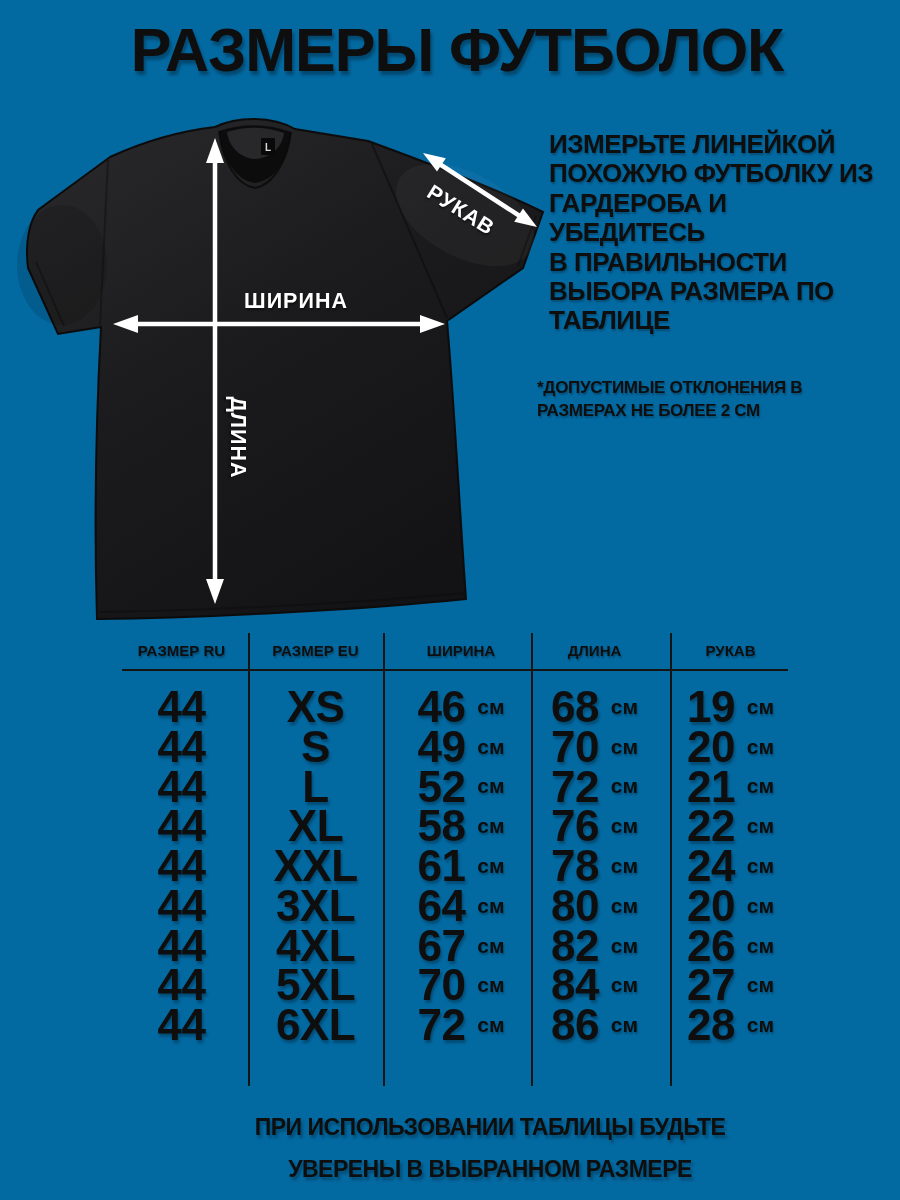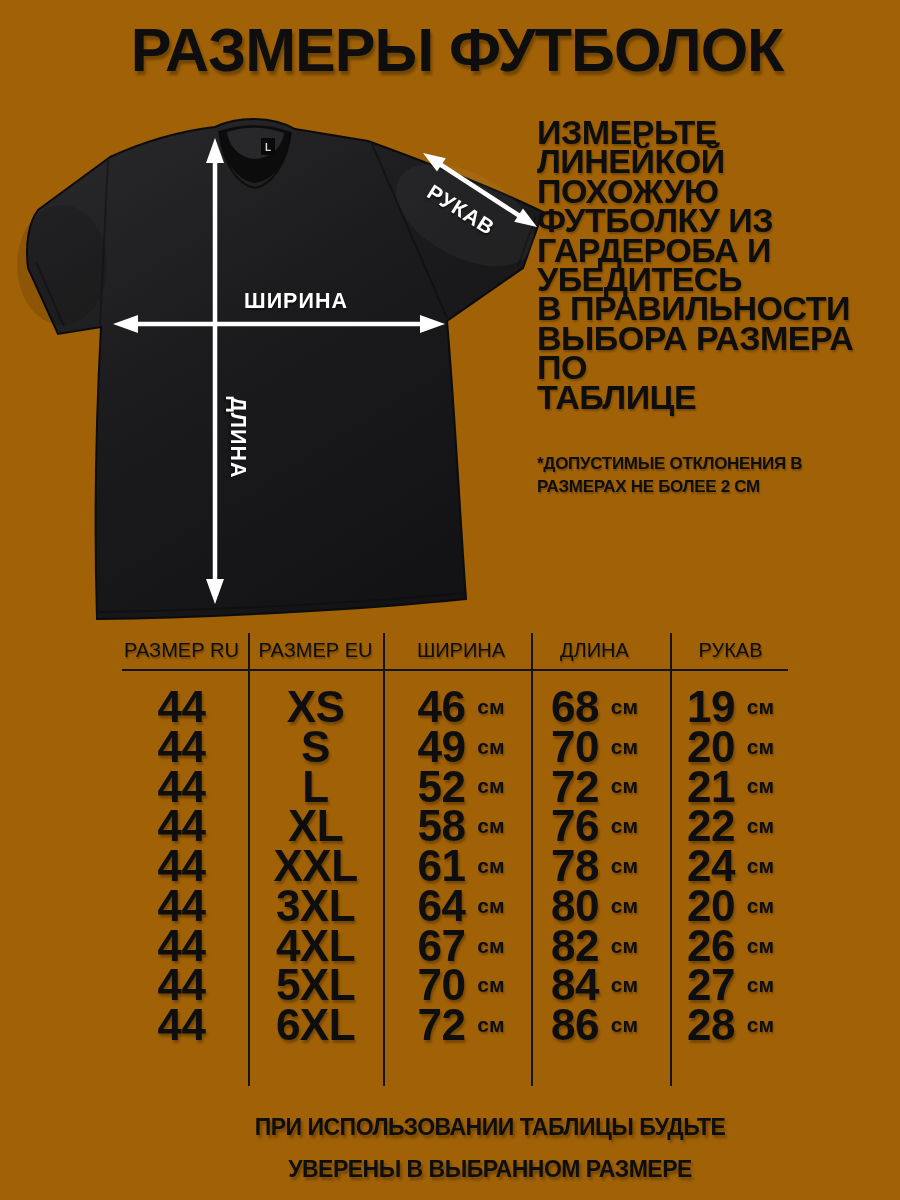--- a/index.html
+++ b/index.html
@@ -1,17 +1,17 @@
 <!DOCTYPE html>
 <html><head>
 <meta charset="utf-8">
 <style>
   html,body { margin:0; padding:0; }
   body { background:#ffffff; font-family:"Liberation Sans","DejaVu Sans",sans-serif; color:#0e0e0e; }
-  #page { position:relative; width:900px; height:1200px; background:#a16207; overflow:hidden; }
+  #page { position:relative; width:900px; height:1200px; background:#0369a1; overflow:hidden; }
 
   .title {
     position:absolute; top:10px; left:0; width:900px; height:80px;
     line-height:80px; text-align:center; padding-left:14px; box-sizing:border-box;
     font-size:61px; font-weight:bold; letter-spacing:-1px;
     text-shadow:2px 4px 3px rgba(0,0,0,.3);
     white-space:nowrap;
   }
 
   
@@ -22,22 +22,22 @@
     text-shadow:1px 2px 2px rgba(0,0,0,.45);
   }
   .lbl-width  { left:216px; top:288px; width:160px; line-height:27px; font-size:21.5px; letter-spacing:1px; }
   .lbl-length { left:157px; top:424px; width:160px; line-height:27px; font-size:21.5px; letter-spacing:1px; transform:rotate(90deg); }
   .lbl-sleeve { left:391px; top:197px; width:140px; line-height:26px; font-size:21px;  letter-spacing:1px; transform:rotate(32deg); }
 
   
   .info { position:absolute; left:537px; top:118px; width:348px; }
   .ml { white-space:pre-line; }
   .info-measure, .info-warning {
-    font-size:34px; line-height:29.4px; font-weight:bold; letter-spacing:-0.5px;
-    text-shadow:1px 2px 2px rgba(0,0,0,.25); margin:0;
+    font-size:26px; line-height:29.4px; font-weight:bold; letter-spacing:-0.5px;
+    text-shadow:1px 2px 2px rgba(0,0,0,.25); margin:12px;
   }
   .info-warning { margin-top:38px; }
   .info-note {
     font-size:17px; line-height:23px; font-weight:bold; letter-spacing:-0.3px;
     text-shadow:1px 2px 1.5px rgba(0,0,0,.25); margin:40px 0 0 0;
   }
 
   
   .hline { position:absolute; left:122px; top:669px; width:666px; height:2px; background:#141414; }
   .vline { position:absolute; top:633px; height:453px; width:2px; background:#141414; }
@@ -47,21 +47,21 @@
   .tbody { position:absolute; top:687px; left:0; width:900px; }
   .trow  { position:relative; height:39.8px; }
 
   .cell { position:absolute; top:0; height:100%; display:flex; align-items:center; justify-content:center; box-sizing:border-box; }
   .c1 { left:122px; width:127px; padding-right:8px; }
   .c2 { left:249px; width:135px; padding-right:2px; }
   .c3 { left:384px; width:148px; padding-left:6px; }
   .c4 { left:532px; width:139px; padding-right:14px; }
   .c5 { left:671px; width:129px; padding-right:10px; }
 
-  .th { font-size:20px; font-weight:normal; text-shadow:1px 2px 1.5px rgba(0,0,0,.3); }
+  .th { font-size:15px; font-weight:bold; text-shadow:1px 2px 1.5px rgba(0,0,0,.3); }
   .val  { font-size:44px; font-weight:bold; letter-spacing:-0.5px; text-shadow:1.5px 3px 2.5px rgba(0,0,0,.28); }
   .unit { font-size:21px; font-weight:bold; margin-left:12px; text-shadow:1px 2px 2px rgba(0,0,0,.28); }
 
   .footer {
     position:absolute; top:1106px; left:0; width:900px;
     text-align:center; font-size:23px; line-height:42px; font-weight:bold;
     letter-spacing:-0.5px; text-shadow:2px 3px 3px rgba(0,0,0,.3);margin-left:40px;
   }
 </style>
 </head>

